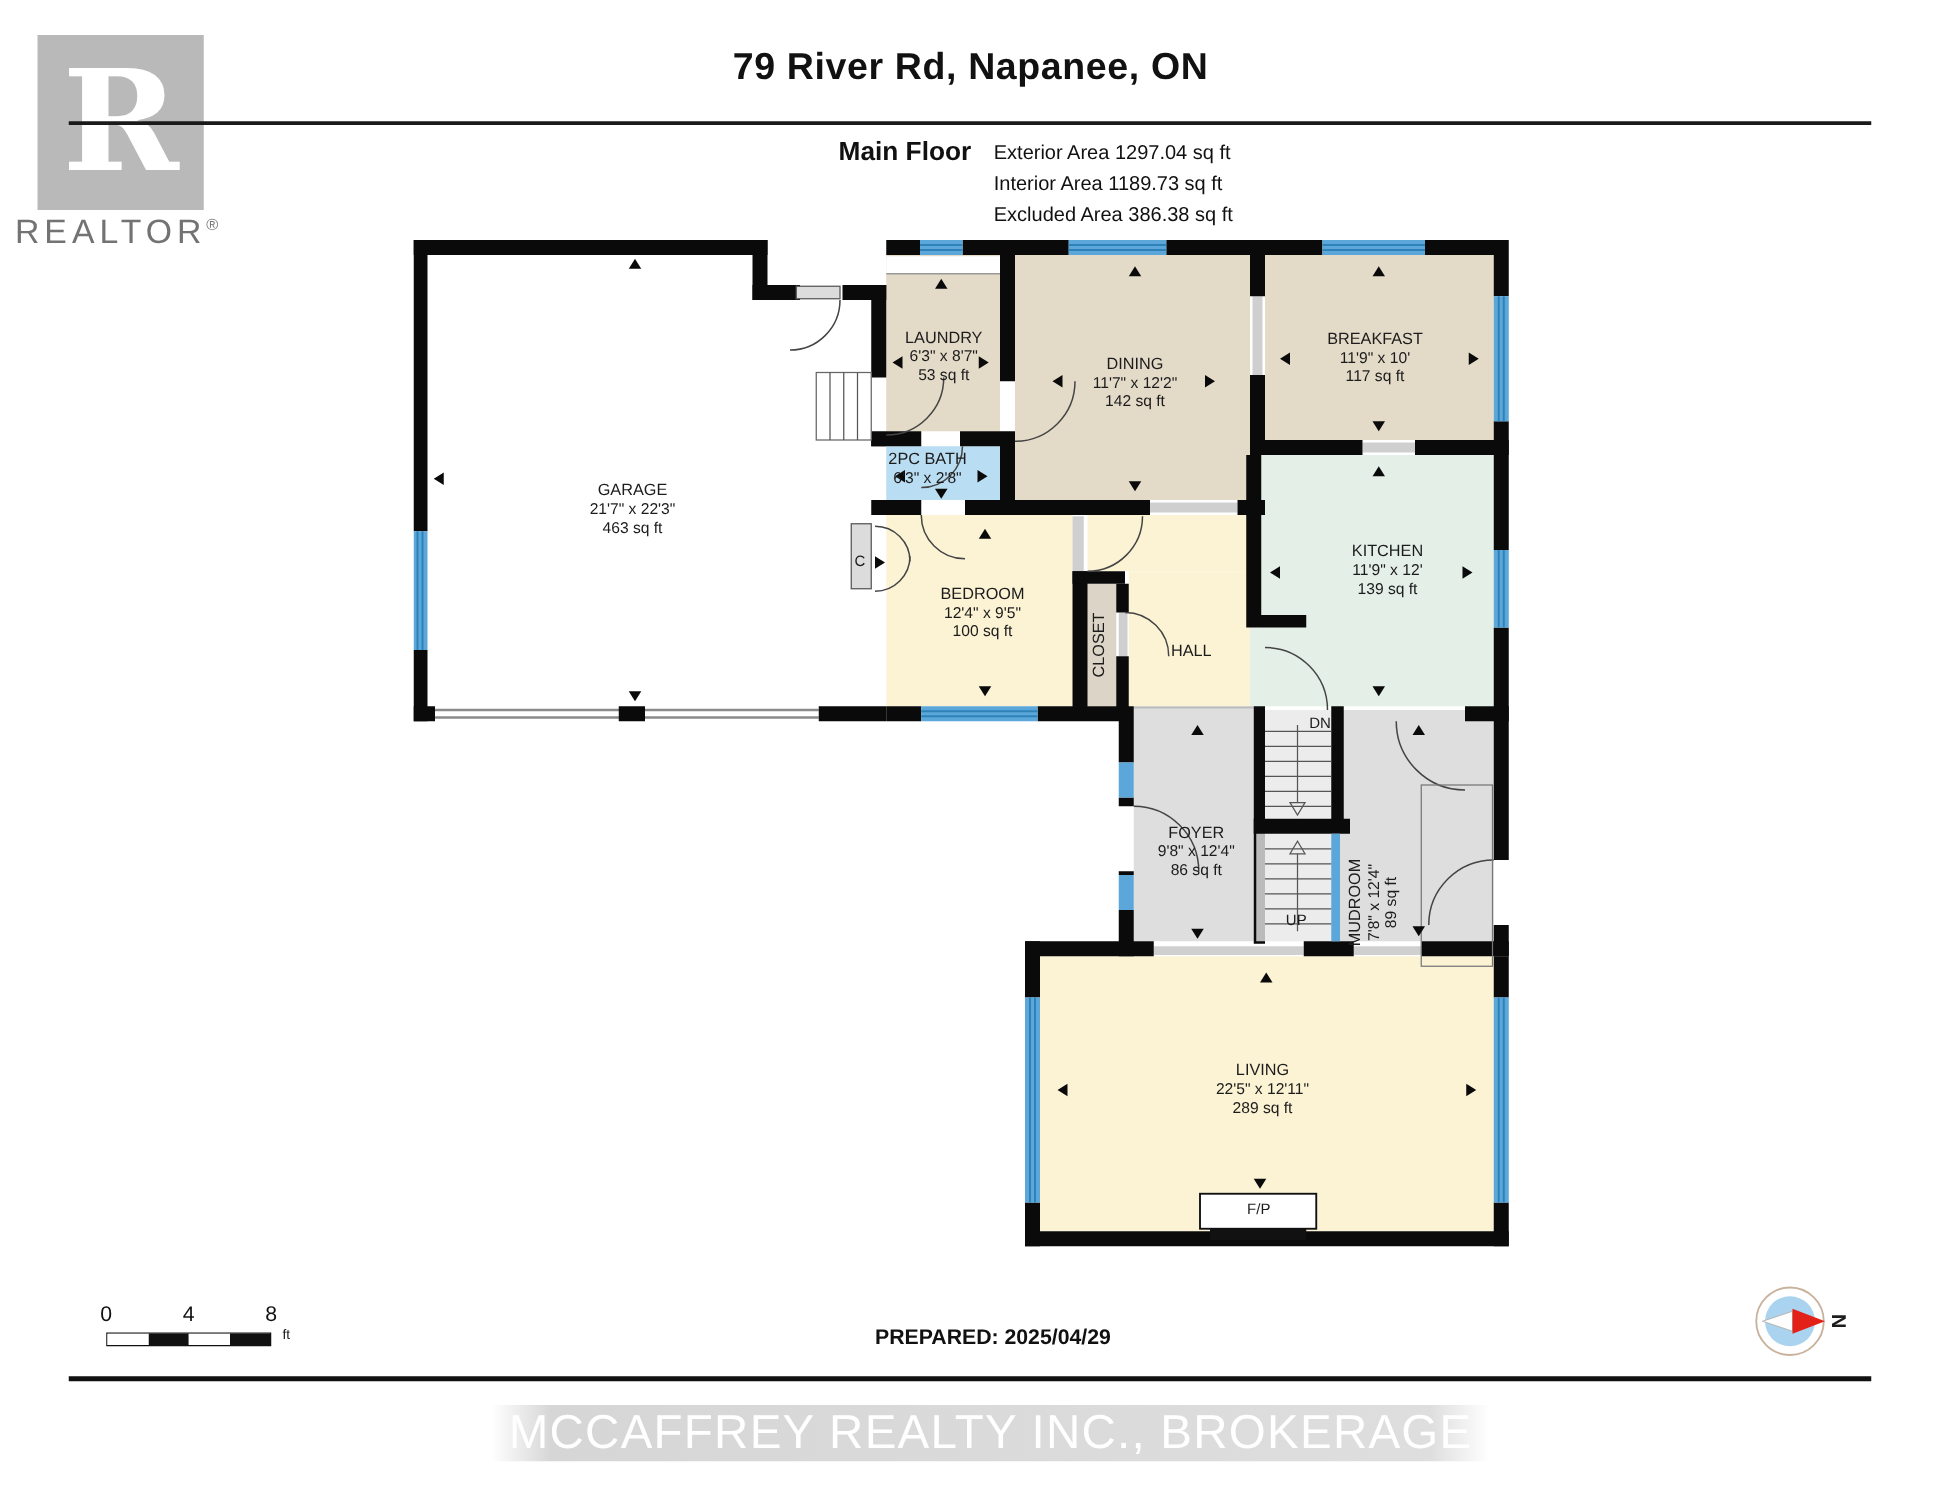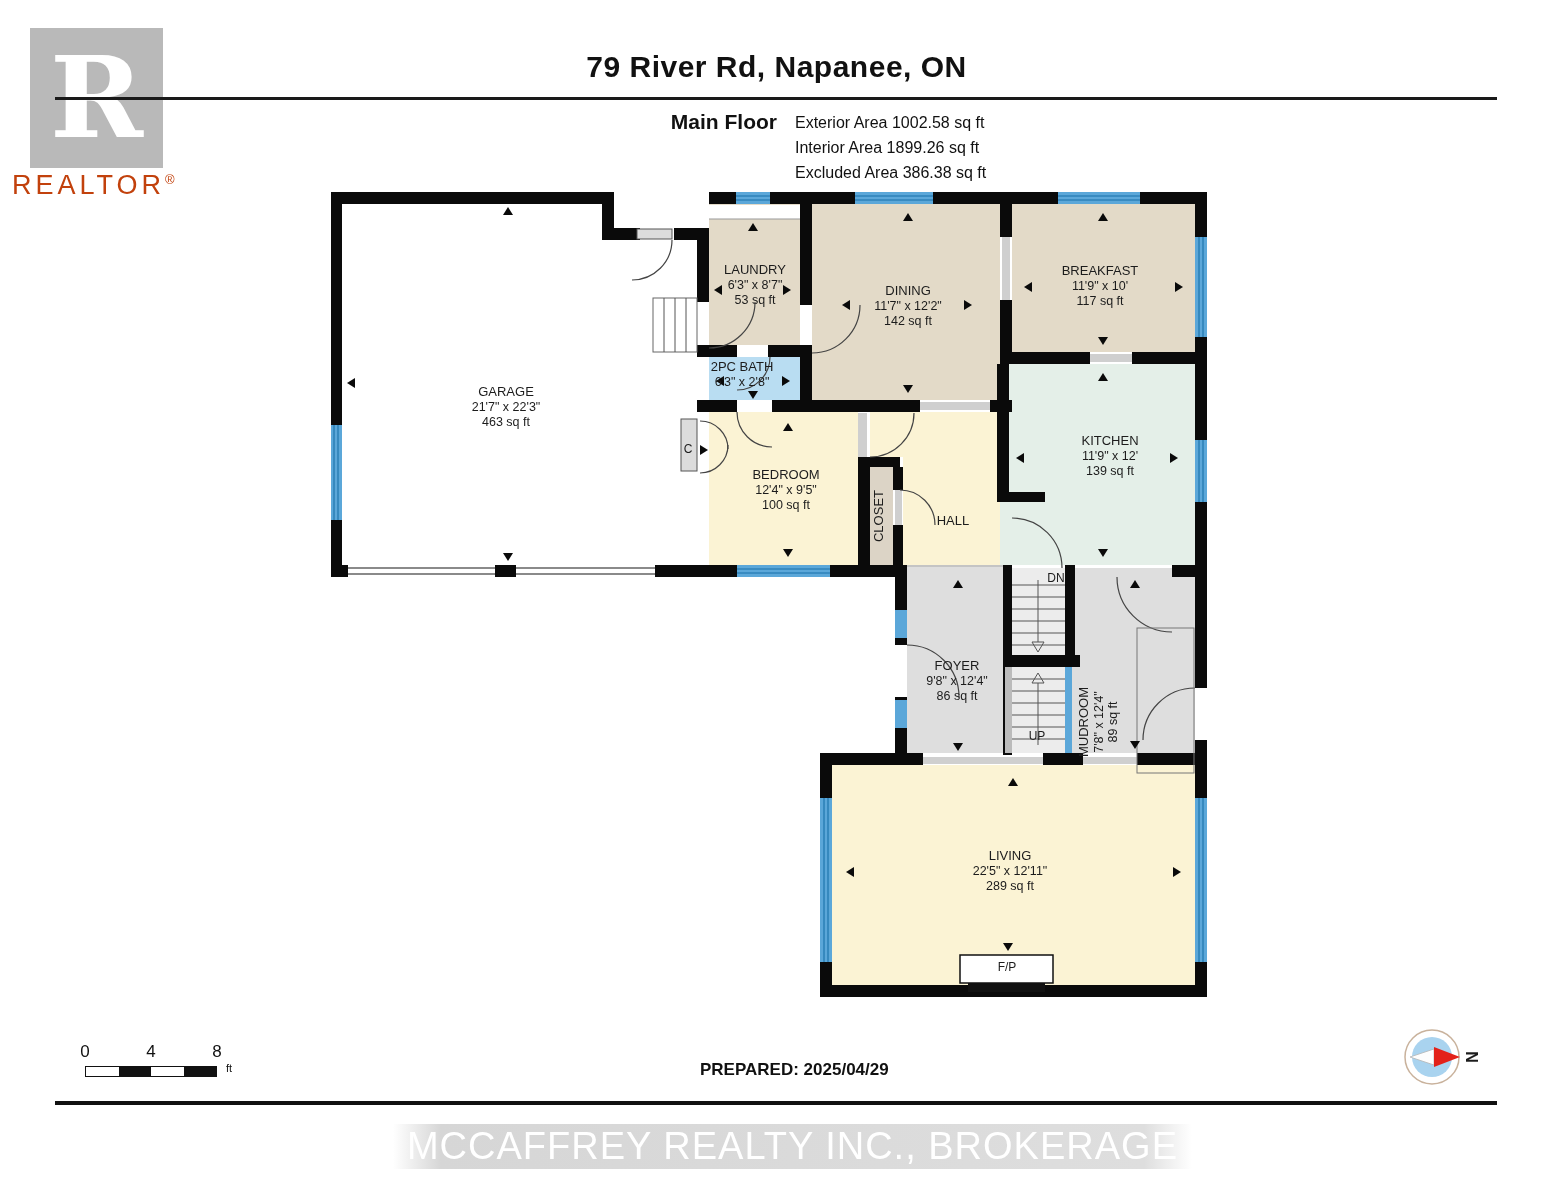--- a/index.html
+++ b/index.html
@@ -1,30 +1,30 @@
 <!DOCTYPE html>
 <html><head>
 <meta charset="utf-8">
 <style>
   html,body{margin:0;padding:0;background:#fff;}
   #page{position:relative;width:1553px;height:1200px;background:#fff;overflow:hidden;
         font-family:"Liberation Sans", sans-serif;color:#111;}
   .abs{position:absolute;}
 
   
-  #title{left:0;top:50px;width:100%;text-align:center;font-size:30px;font-weight:bold;letter-spacing:.5px;}
+  #title{left:0;top:37px;width:100%;text-align:center;font-size:30px;font-weight:bold;letter-spacing:.5px;}
   #title-rule{left:55px;top:97px;width:1442px;height:3px;background:#1a1a1a;}
   #floor-label{left:540px;top:110px;width:237px;text-align:right;font-size:21px;font-weight:bold;}
   #area-lines{left:795px;top:110px;font-size:16px;line-height:25px;}
 
   
   #logo-box{left:30px;top:28px;width:133px;height:140px;background:#b9b9b9;
             display:flex;align-items:center;justify-content:center;}
   #logo-box .r{font-family:"DejaVu Serif", serif;font-size:112px;font-weight:bold;color:#fff;line-height:1;}
-  #logo-word{left:12px;top:170px;font-size:27px;color:#c2410c;letter-spacing:4px;font-weight:400;}
+  #logo-word{left:12px;top:170px;font-size:27px;color:#737373;letter-spacing:4px;font-weight:400;}
   #logo-word sup{font-size:13px;letter-spacing:0;}
 
   
   #plan{left:320px;top:185px;}
   .wall rect{fill:#0a0a0a;}
   .fill-garage{fill:#ffffff;}
   .fill-tan{fill:#e3dac8;}
   .fill-bath{fill:#b9ddf2;}
   .fill-kitchen{fill:#e4efe8;}
   .fill-cream{fill:#fbf3d4;}
@@ -65,22 +65,22 @@
 
   <div class="abs" id="logo-box">
     <span class="r">R</span>
   </div>
   <div class="abs" id="logo-word"><span>REALTOR</span><sup>®</sup></div>
 
   <div class="abs" id="title">79 River Rd, Napanee, ON</div>
   <div class="abs" id="title-rule"></div>
   <div class="abs" id="floor-label">Main Floor</div>
   <div class="abs" id="area-lines">
-    <div>Exterior Area 1002.58 sq ft</div>
-    <div>Interior Area 1899.26 sq ft</div>
+    <div>Exterior Area 1297.04 sq ft</div>
+    <div>Interior Area 1189.73 sq ft</div>
     <div>Excluded Area 386.38 sq ft</div>
   </div>
 
   <svg class="abs" id="plan" width="900" height="820" viewBox="320 185 900 820">
 
     <g>
       <rect class="fill-garage" x="342" y="204" width="355" height="361"></rect>
       <rect class="fill-tan" x="709" y="204" width="91" height="141"></rect>
       <rect class="fill-tan" x="812" y="204" width="188" height="196"></rect>
       <rect class="fill-tan" x="1012" y="204" width="183" height="148"></rect>

